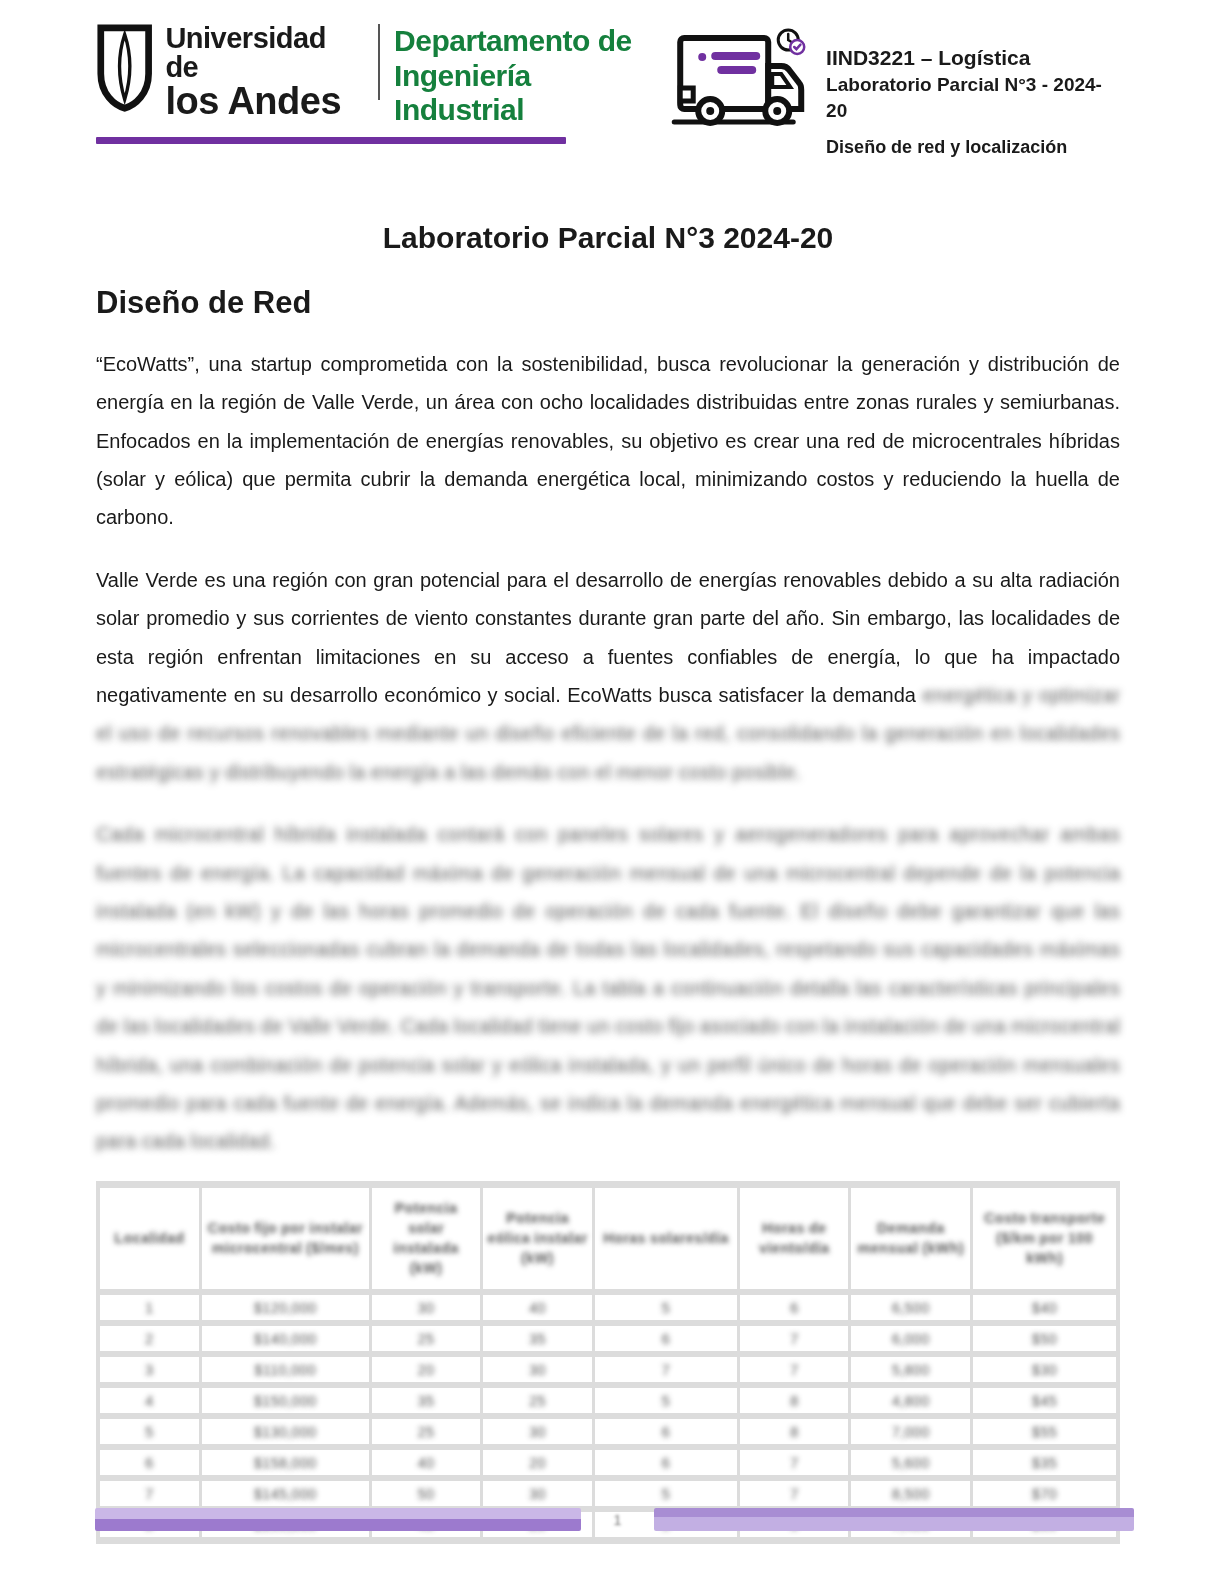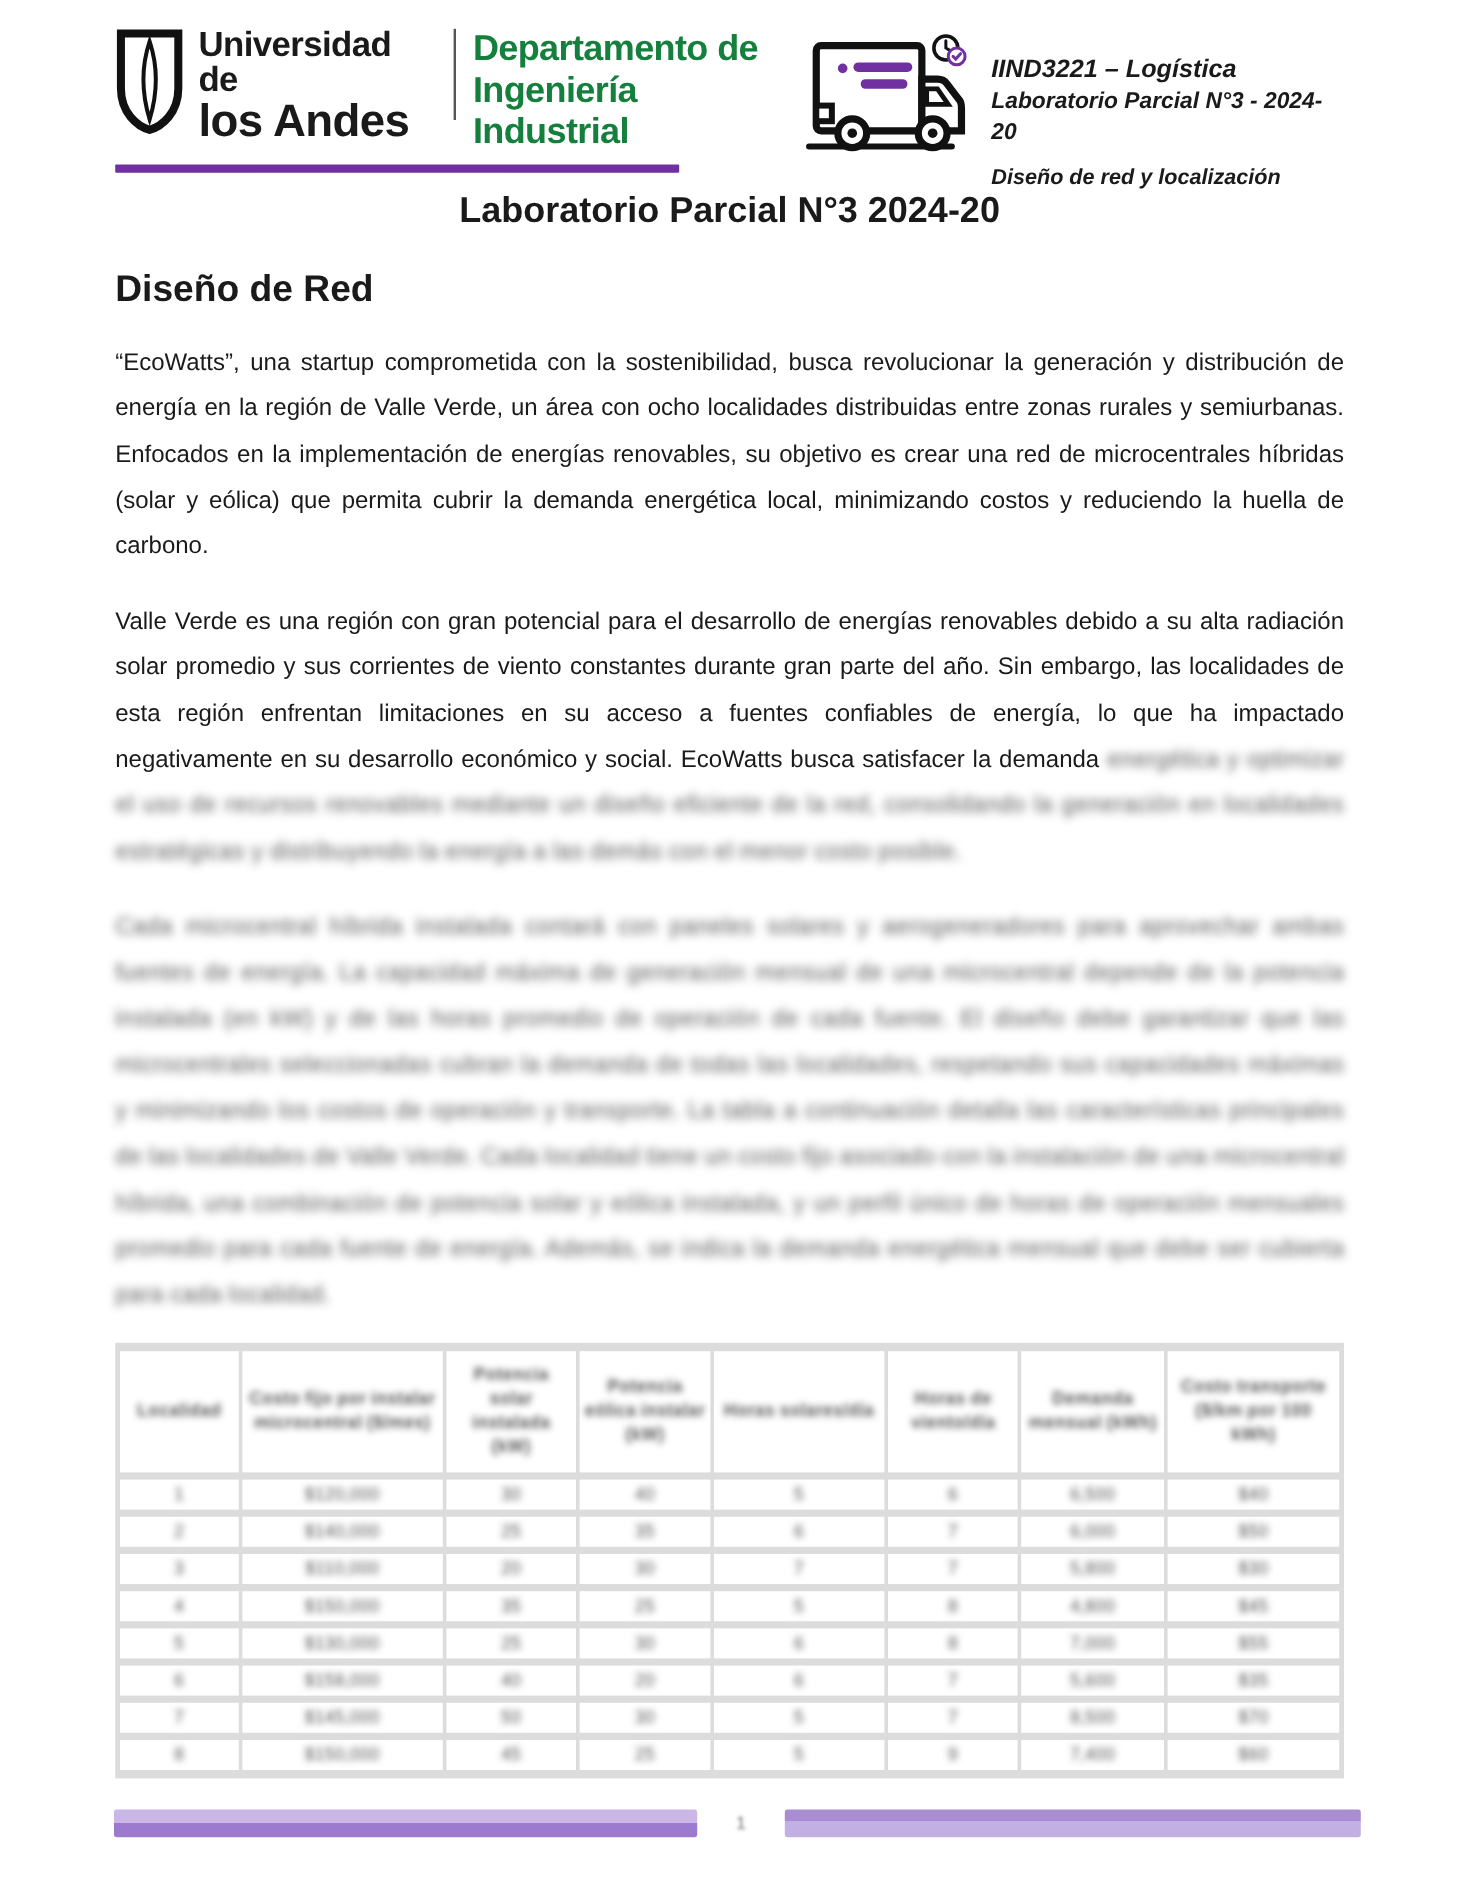--- a/index.html
+++ b/index.html
@@ -19,29 +19,29 @@
   .logo-row { display:flex; align-items:flex-start; }
   .shield { width:58px; height:88px; margin-right:12px; }
   .uni-name { display:flex; flex-direction:column; justify-content:center; letter-spacing:-0.5px; }
   .uni-line1 { font-size:29px; font-weight:bold; line-height:1.0; }
   .uni-line2 { font-size:38px; font-weight:bold; line-height:1.0; }
   .logo-divider { width:2px; height:76px; background:#555; margin:0 14px; }
   .dept-name { display:flex; flex-direction:column; justify-content:center; letter-spacing:-0.5px; }
   .dept-line { font-size:30px; font-weight:bold; line-height:1.15; color:#15803d; }
   .header-rule { height:7px; background:#7030a0; margin-top:9px; width:470px; border-radius:1px; }
 
-  .course-block { display:flex; align-items:flex-start; margin-top:2px;font-style:italic; }
+  .course-block { display:flex; align-items:flex-start; margin-top:2px; }
   .truck { width:152px; height:102px; margin-right:10px; }
   .course-text { display:flex; flex-direction:column; margin-top:18px; }
   .course-code { font-size:21px; font-weight:bold; line-height:1.35; }
   .course-lab { font-size:19px; font-weight:bold; line-height:1.35; }
   .course-topic { font-size:18px; font-weight:bold; line-height:1.35;margin-top:11px; }
 
   
-  .doc-title { text-align:center; font-size:30px; font-weight:bold; }
+  .doc-title { text-align:center; font-size:30px; font-weight:bold; margin-top:62px; }
   .section-heading { font-size:31px; font-weight:bold; margin-top:30px; }
   .para { font-size:20px; line-height:1.92; text-align:justify; margin-top:24px; }
 
   .blurred       { color:transparent; text-shadow:0 0 7px rgba(75,75,75,0.9); }
   .blurred-cell  { color:transparent; text-shadow:0 0 5px rgba(70,70,70,0.9); }
 
   
   .data-table {
     width:100%; margin-top:16px;
     border-collapse:separate; border-spacing:3px 6px;

